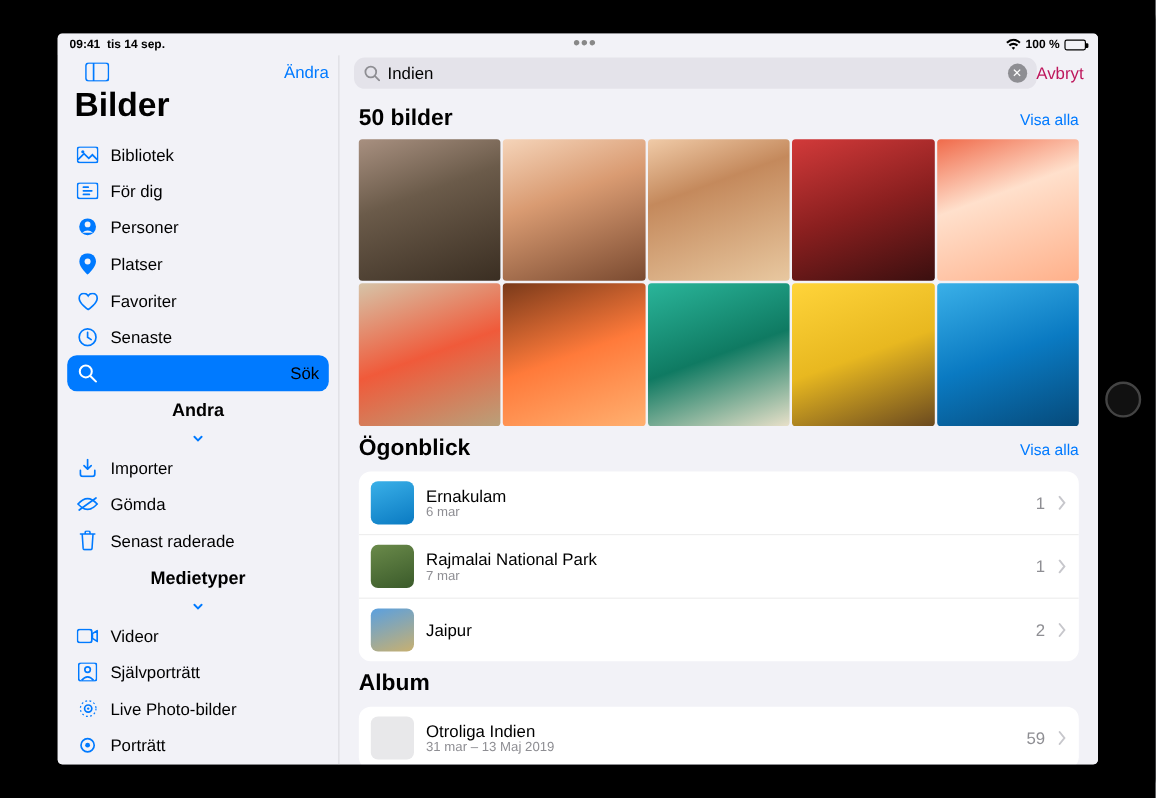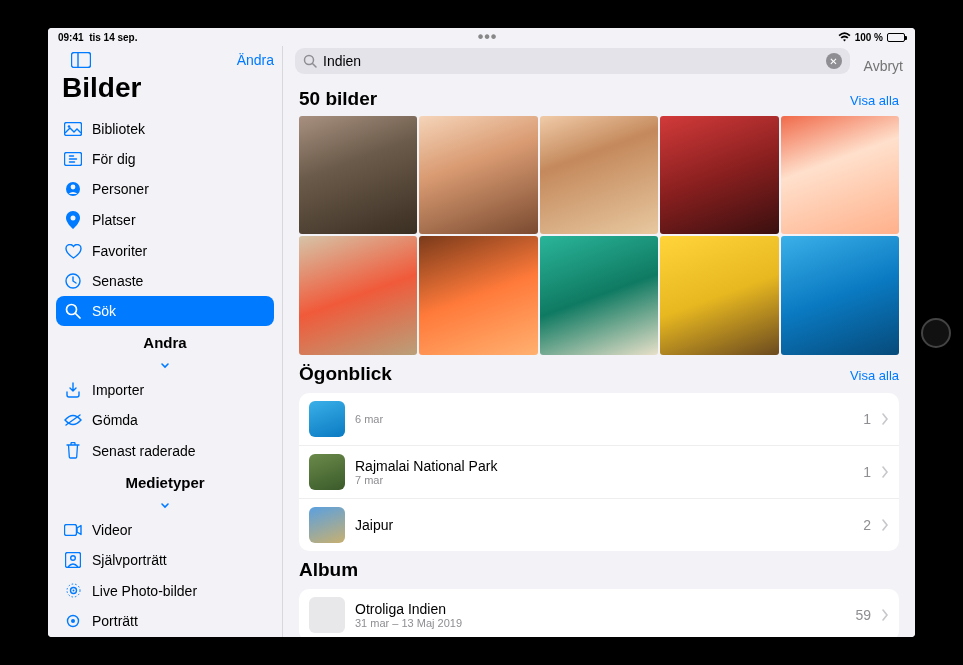--- a/index.html
+++ b/index.html
@@ -90,58 +90,58 @@
     .sidebar-list { list-style: none; padding: 0 8px; overflow-y: hidden; }
     .sidebar-item, .sidebar-section {
       display: flex; align-items: center;
       padding: 7px 8px;
       border-radius: 8px;
       font-size: 14px;
       gap: 10px;
       color: #000;
     }
     .sidebar-item .icon { width: 18px; display:flex; justify-content:center; color: #007aff; }
-    .sidebar-item.selected { background: #007aff; color: #ffffff; }
+    .sidebar-item.selected { background: #007aff; color: #000000; justify-content: space-between; }
     .sidebar-item.selected .icon { color: #fff; }
     .sidebar-section {
       font-weight: 600; font-size: 15px;
       justify-content: space-between;
       padding: 8px 8px 4px;
       flex-direction: column;
     }
     .chev-down { color: #007aff; }
     
     .content {
       flex: 1; background: #f2f2f7;
       display: flex; flex-direction: column;
       overflow: hidden;
     }
     .content-top {
-      display:flex; align-items:flex-end; gap:14px;
+      display:flex; align-items:center; gap:0;
       padding: 2px 12px 6px;
     }
     .pill { color:#888; font-size: 16px; letter-spacing:1px;}
     .search-bar {
       flex: 1; display:flex; align-items:center;
       background: #e4e3ea;
       border-radius: 9px;
       padding: 5px 8px;
       gap: 6px;
     }
     .search-bar input {
       flex:1; border:none; background:transparent;
       font-size: 14px; outline:none; color:#000;
     }
     .clear-btn {
       width:16px; height:16px; border-radius:50%;
       background:#8e8e93; color:#fff;
       font-size:10px; display:flex; align-items:center; justify-content:center;
       border:none;
     }
-    .cancel-btn { color:#737373; font-size:14px; background:none; border:none; }
+    .cancel-btn { color:#be185d; font-size:14px; background:none; border:none; }
     .scroll { overflow:hidden; padding: 0 16px; }
     .section-head {
       display:flex; justify-content:space-between; align-items:baseline;
       padding: 8px 0 6px;
     }
     .section-head h2 { font-size: 19px; font-weight:700; }
     .show-all { color:#007aff; font-size:13px; background:none; border:none; }
     .grid {
       display:grid; grid-template-columns: repeat(5, 1fr);
       gap: 2px;
@@ -392,20 +392,21 @@
             </div>
 
           <div class="section-head">
             <h2>Ögonblick</h2>
             <button class="show-all">Visa alla</button>
           </div>
           <div class="card" id="moments-card">
               <div class="row">
                 <div class="row-thumb" style="background:linear-gradient(160deg,#3ab0e8,#0a7ac2)"></div>
                 <div class="row-body">
+                  <div class="row-title">Ernakulam</div>
                   <div class="row-sub">6 mar</div>
                 </div>
                 <div class="row-count">1</div>
                 <div class="row-chev">
                   <svg width="8" height="12" viewBox="0 0 8 12">
                     <path d="M2 1 L6 6 L2 11" fill="none" stroke="currentColor" stroke-width="1.6" stroke-linecap="round"></path>
                   </svg>
                 </div>
               </div>
               <div class="row">

